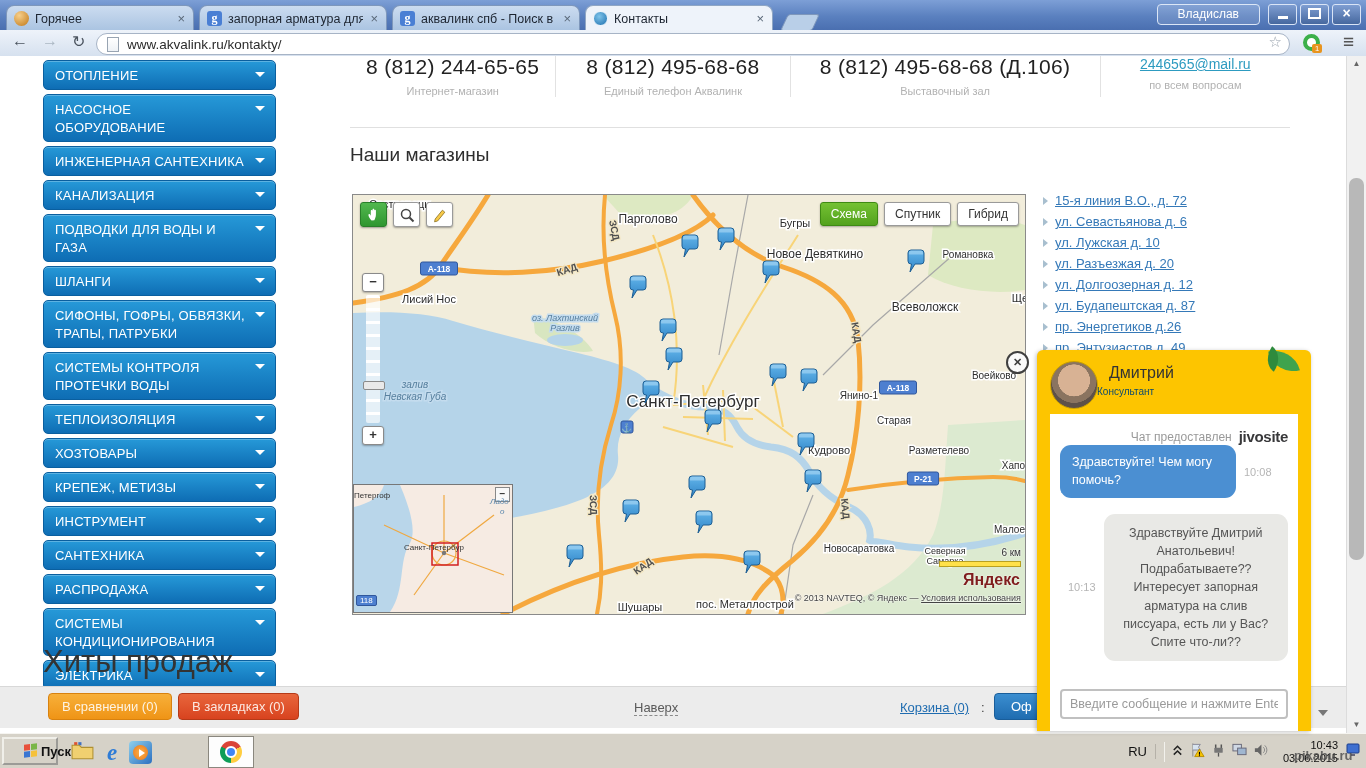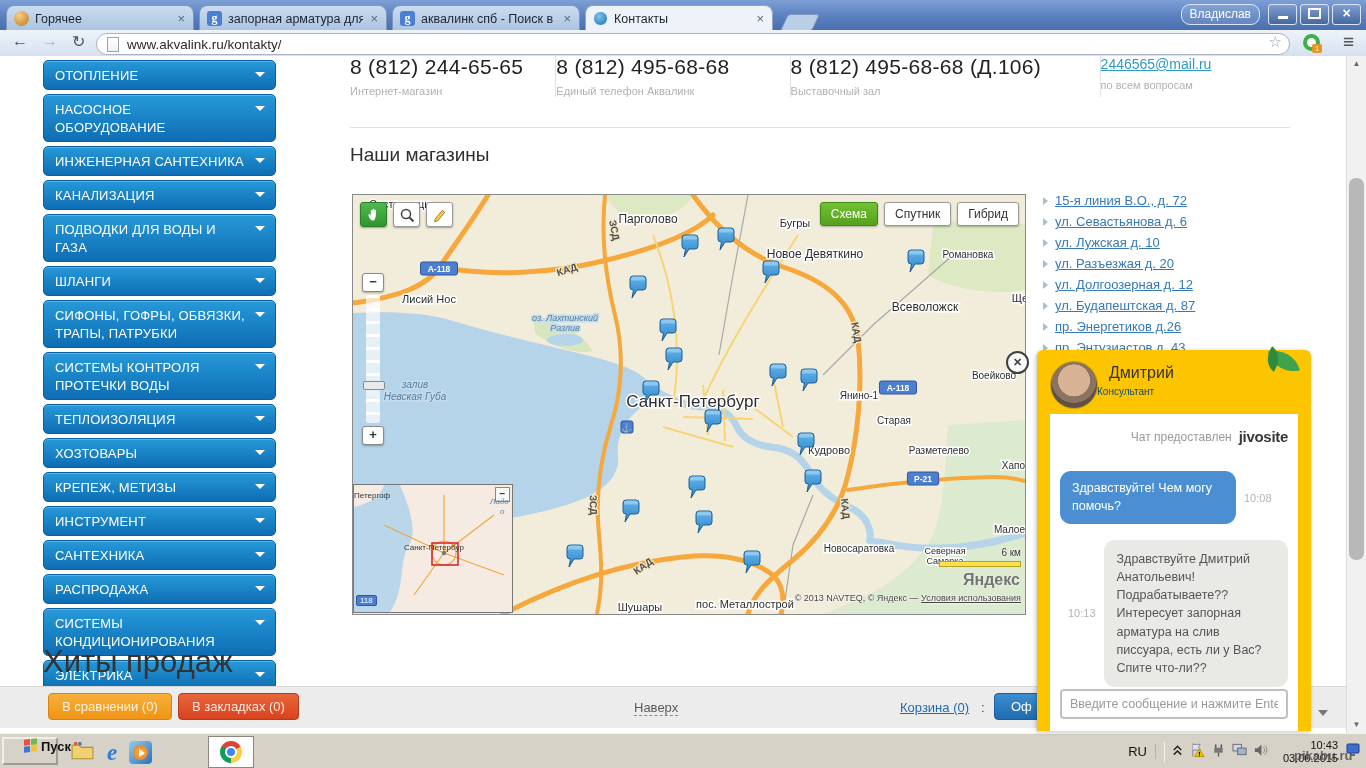--- a/index.html
+++ b/index.html
@@ -14,22 +14,22 @@
     padding:0 7px;font-size:12.5px;color:#1c2430;overflow:hidden}
   .tab.active{background:#eef3fa;border-color:#8fa6c4}
   .tab-title{white-space:nowrap;overflow:hidden;flex:1}
   .tab-close{color:#5a6878;font-size:13px;line-height:13px;padding:0 1px}
   .fav{width:15px;height:15px;flex:0 0 15px;border-radius:3px;text-align:center}
   .fav-pikabu{border-radius:50%;background:radial-gradient(circle at 35% 30%,#f7cf8a,#c07818)}
   .fav-google{background:#4a7fd4;color:#fff;font:bold 12px/14px "Liberation Serif",serif}
   .fav-akvalink{border-radius:50%;background:radial-gradient(circle at 40% 35%,#7fc4ea,#1d6fae);border:1px solid #e8f2fa;box-sizing:border-box}
   .newtab{width:30px;height:15px;margin:9px 0 0 6px;background:#b9cfe8;border:1px solid #7e97bb;
     border-radius:3px;transform:skewX(-25deg)}
-  .user-btn{position:absolute;right:106px;top:4px;height:17px;padding:1px 8px;border:1px solid #dbe6f6;
-    border-radius:9px;color:#fff;font-size:12px;line-height:16px;background:rgba(255,255,255,.12)}
+  .user-btn{position:absolute;right:106px;top:4px;height:17px;padding:1px 20px;border:1px solid #dbe6f6;
+    border-radius:4px;color:#fff;font-size:12px;line-height:16px;background:rgba(255,255,255,.12)}
   .winbtns{position:absolute;right:5px;top:4px;display:flex;gap:3px}
   .wb{width:27px;height:19px;border:1px solid #d9e4f6;border-radius:3px;
     background:linear-gradient(#7f9ed2,#46689f);color:#fff;text-align:center;position:relative}
   .wb-min i{display:block;width:10px;height:3px;background:#fff;margin:11px auto 0}
   .wb-max i{display:block;width:9px;height:7px;border:2px solid #fff;margin:3px auto 0}
   .wb-close{font:bold 14px/17px "Liberation Sans",sans-serif}
   .toolbar{position:absolute;left:0;top:30px;width:1366px;height:26px;
     background:linear-gradient(#eef3fa,#d6e1ef);border-bottom:1px solid #aab8ca}
   .navbtn{position:absolute;top:2px;font-size:16px;color:#4a535e}
   .nav-back{left:12px}.nav-fwd{left:42px;color:#aab6c2}.nav-reload{left:72px}
@@ -39,21 +39,21 @@
   .url-text{font-size:13.5px;color:#2b2b2b}
   .tb-star{position:absolute;right:84px;top:3px;font-size:15px;color:#9aa4ae}
   .ext-ico{position:absolute;right:46px;top:4px;width:9px;height:9px;border:4px solid #3cb04a;border-radius:50%;background:#fff}
   .ext-badge{position:absolute;right:-6px;bottom:-6px;width:10px;height:9px;background:#e8941e;color:#fff;
     font-size:7.5px;line-height:9px;text-align:center;border-radius:2px}
   .tb-menu{position:absolute;right:12px;top:1px;font-size:19px;color:#555}
   
   .page{position:absolute;left:0;top:56px;width:1346px;height:677px;background:#fff;overflow:hidden}
   .contacts-row{position:absolute;left:350px;top:0;width:940px;height:58px;overflow:hidden}
   .cwrap{display:flex;margin-top:-3px}
-  .ccol{text-align:left;padding-top:2px}
+  .ccol{text-align:center;padding-top:2px}
   .ccol:nth-child(1){width:206px}.ccol:nth-child(2){width:234px;border-left:1px solid #e2e2e2}
   .ccol:nth-child(3){width:310px;border-left:1px solid #e2e2e2}.ccol:nth-child(4){width:190px;border-left:1px solid #e2e2e2}
   .cnum{font-size:21px;color:#222;letter-spacing:.3px;white-space:nowrap}
   .csub{font-size:11px;color:#b2b2b2;margin-top:6px}
   .cemail{font-size:14px;color:#2d9bc0;text-decoration:underline}
   .hr{position:absolute;left:350px;top:71px;width:940px;border-top:1px solid #e0e0e0}
   .shops-h{position:absolute;left:350px;top:88px;font-size:19px;color:#2e2e2e}
   .hits-h{position:absolute;left:43px;top:588px;font-size:31px;color:#333}
   
   .sidebar{position:absolute;left:43px;top:4px;width:233px}
@@ -94,21 +94,21 @@
   .minimap{position:absolute;left:0;top:289px;width:160px;height:129px;background:#fff;border:1px solid #777;box-sizing:border-box}
   .mm-label{position:absolute;font-size:8px;color:#333;white-space:nowrap}
   .mm-label.water{color:#5b87ad;font-style:italic}
   .mm-collapse{position:absolute;right:2px;top:2px;width:13px;height:13px;background:#f8f8f8;border:1px solid #888;
     font:bold 10px/11px "Liberation Sans",sans-serif;text-align:center;color:#333}
   .mm-badge{position:absolute;left:2px;bottom:6px;background:#4d7fd0;border:1px solid #30579c;color:#fff;
     font-size:8px;padding:0 3px;border-radius:2px}
   .scalebox{position:absolute;left:570px;top:352px;width:98px;text-align:right}
   .scale-label{font-size:10px;color:#333;text-shadow:0 0 2px #fff,0 0 2px #fff}
   .scale-bar{width:80px;height:4px;margin-left:auto;margin-top:3px;background:#ffe14a;border:1px solid #b8a020}
-  .ylogo{position:absolute;left:610px;top:376px;font-weight:bold;font-size:16px;color:#737373;text-shadow:0 0 2px #fff}
+  .ylogo{position:absolute;left:610px;top:376px;font-weight:bold;font-size:16px;color:#7f1d1d;text-shadow:0 0 2px #fff}
   .copyright{position:absolute;right:4px;top:398px;font-size:9px;color:#444;text-shadow:0 0 2px #fff,0 0 2px #fff;white-space:nowrap}
   .copyright .clink{text-decoration:underline}
   
   .chat-close{position:absolute;left:1006px;top:351px;width:19px;height:19px;border:2px solid #3f3f3f;border-radius:50%;
     background:#fafafa;color:#3f3f3f;font:bold 11px/19px "Liberation Sans",sans-serif;text-align:center;z-index:55}
   .chat{position:absolute;left:1037px;top:350px;width:274px;height:381px;background:#fdc500;
     border-radius:6px 6px 0 0;z-index:60;box-shadow:-1px 1px 4px rgba(0,0,0,.25)}
   .leaf{position:absolute;right:14px;top:-2px;width:26px;height:26px;background:#3fa34d;
     border-radius:0 100% 0 100%;transform:rotate(-15deg)}
   .leaf2{position:absolute;right:30px;top:-1px;width:16px;height:20px;background:#2e8b3d;
@@ -117,28 +117,28 @@
   .avatar{position:absolute;left:13px;top:11px;width:46px;height:46px;border-radius:50%;
     background:radial-gradient(circle at 50% 40%,#d8b294 0 44%,#8a7460 45% 62%,#5e5148 63% 100%);
     border:1px solid #caa000}
   .c-name{position:absolute;left:72px;top:14px;font-size:16px;color:#333}
   .c-role{position:absolute;left:60px;top:36px;font-size:10px;color:#0c4a6e}
   .chat-body{position:absolute;left:13px;right:13px;top:64px;bottom:0;background:#fff;
     display:flex;flex-direction:column;padding:14px 10px 12px;box-sizing:border-box}
   .provider-row{display:flex;justify-content:flex-end;align-items:center;gap:7px}
   .provided{font-size:12px;color:#9a9a9a}
   .jivologo{font-weight:bold;font-size:15px;color:#38383a;letter-spacing:-.3px}
-  .msgs{margin-top:26px;display:flex;flex-direction:column;gap:16px}
+  .msgs{display:flex;flex-direction:column;gap:16px}
   .mrow{display:flex;align-items:center}
   .bub-op{background:#4b8fd2;color:#fff;font-size:12.5px;line-height:1.4;border-radius:11px;
     padding:9px 12px;width:152px;position:relative}
   .bub-op:after{content:"";position:absolute;left:-6px;bottom:5px;border:7px solid transparent;
     border-right-color:#4b8fd2;border-bottom:none}
   .bub-vis{background:#e9e9e6;color:#555;font-size:12.5px;line-height:1.45;border-radius:11px;
-    padding:10px 13px;flex:1;text-align:left;white-space:pre-line}
+    padding:10px 13px;flex:1;text-align:center;white-space:pre-line}
   .mtime{font-size:11px;color:#b5b5b5;margin:0 8px}
   .chat-input{margin-top:auto;height:30px;border:2px solid #c0c0c0;border-radius:4px;padding:0 8px;
     font-size:12.5px;color:#444;font-family:"Liberation Sans",sans-serif;outline:none;width:100%;box-sizing:border-box}
   .chat-input::placeholder{color:#9a9a9a}
   .chat-collapse{position:absolute;left:1318px;top:710px;width:0;height:0;z-index:60;
     border-left:5px solid transparent;border-right:5px solid transparent;border-top:6px solid #777}
   
   .footerbar{position:absolute;left:0;top:630px;width:1346px;height:41px;background:#ececec;border-top:1px solid #d8d8d8}
   .fbtn{position:absolute;top:6px;height:17px;padding:4px 13px;border-radius:4px;color:#fff;font-size:13px;line-height:17px}
   .fbtn.orange{left:48px;background:linear-gradient(#f7b03a,#ef9416);border:1px solid #d8820f;color:#fdf3e2}
@@ -149,21 +149,21 @@
   .checkout{position:absolute;left:994px;top:6px;height:17px;width:70px;padding:4px 0 4px 16px;border-radius:4px;
     background:linear-gradient(#3b8ed0,#1f6cb0);border:1px solid #1a5e9a;color:#fff;font-size:13px;line-height:17px}
   
   .scrollbar{position:absolute;left:1346px;top:56px;width:20px;height:677px;background:#f1f1f1;border-left:1px solid #dcdcdc;box-sizing:border-box}
   .sb-up,.sb-down{position:absolute;left:0;width:19px;height:16px;text-align:center;font-size:8px;color:#666;line-height:16px}
   .sb-up{top:0}.sb-down{bottom:0}
   .sb-thumb{position:absolute;left:2px;top:122px;width:15px;height:382px;background:#b8b8b8;border-radius:7px}
   
   .taskbar{position:absolute;left:0;top:733px;width:1366px;height:35px;background:#d6d2c8;border-top:1px solid #f6f5f1}
   .start-btn{position:absolute;left:2px;top:3px;width:56px;height:28px;background:#d6d2c8;
-    border:2px outset #f0efe9;display:flex;gap:4px;padding-left:20px;box-sizing:border-box}
+    border:2px outset #f0efe9;display:flex;align-items:center;gap:4px;padding-left:20px;box-sizing:border-box}
   .start-flag{width:14px;height:14px;display:grid;grid-template-columns:6px 6px;grid-template-rows:6px 6px;gap:1px;transform:skewY(-6deg)}
   .start-flag i:nth-child(1){background:#e8503a}.start-flag i:nth-child(2){background:#7ab648}
   .start-flag i:nth-child(3){background:#3a76d2}.start-flag i:nth-child(4){background:#f5c13a}
   .start-label{font-weight:bold;font-size:13px;color:#111}
   .ql{position:absolute;left:70px;top:4px;display:flex;gap:12px;align-items:center}
   .ie{font:bold italic 23px/24px "Liberation Serif",serif;color:#2f7cd6}
   .wmp{width:23px;height:23px;border-radius:4px;background:linear-gradient(135deg,#8fd0ec,#2b6fc0);
     display:flex;align-items:center;justify-content:center}
   .wmp i{width:15px;height:15px;border-radius:50%;background:radial-gradient(#ffb34a,#e8761a);
     display:flex;align-items:center;justify-content:center}
@@ -490,21 +490,21 @@
       <div class="addr-row">
         <i class="addr-bullet"></i>
         <a class="addr-link">ул. Будапештская д. 87</a>
       </div>
       <div class="addr-row">
         <i class="addr-bullet"></i>
         <a class="addr-link">пр. Энергетиков д.26</a>
       </div>
       <div class="addr-row">
         <i class="addr-bullet"></i>
-        <a class="addr-link">пр. Энтузиастов д. 43</a>
+        <a class="addr-link">пр. Энтузиастов д. 49</a>
       </div>
     </div>
 
   <div class="footerbar">
     <div class="fbtn orange">В сравнении (0)</div>
     <div class="fbtn red">В закладках (0)</div>
     <div class="toplink">Наверх</div>
     <div class="cartlink">Корзина (0)</div>
     <div class="cartsep">:</div>
     <div class="checkout">Оф</div>

